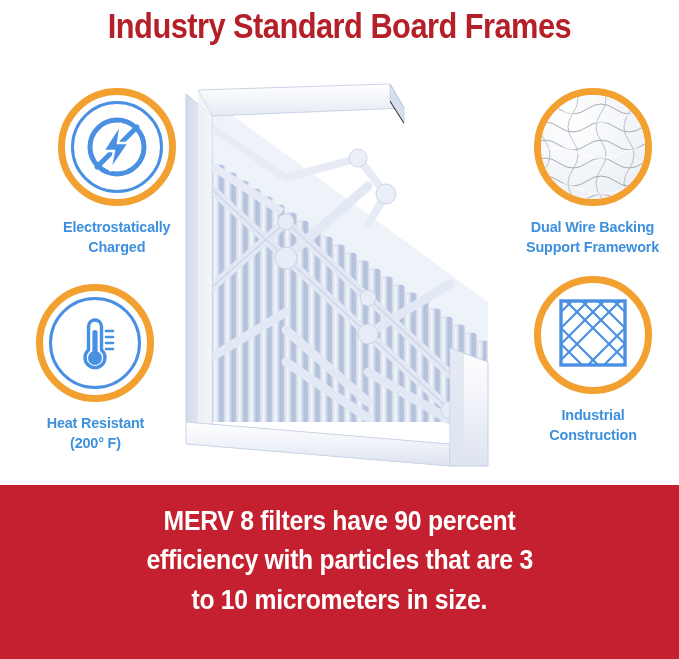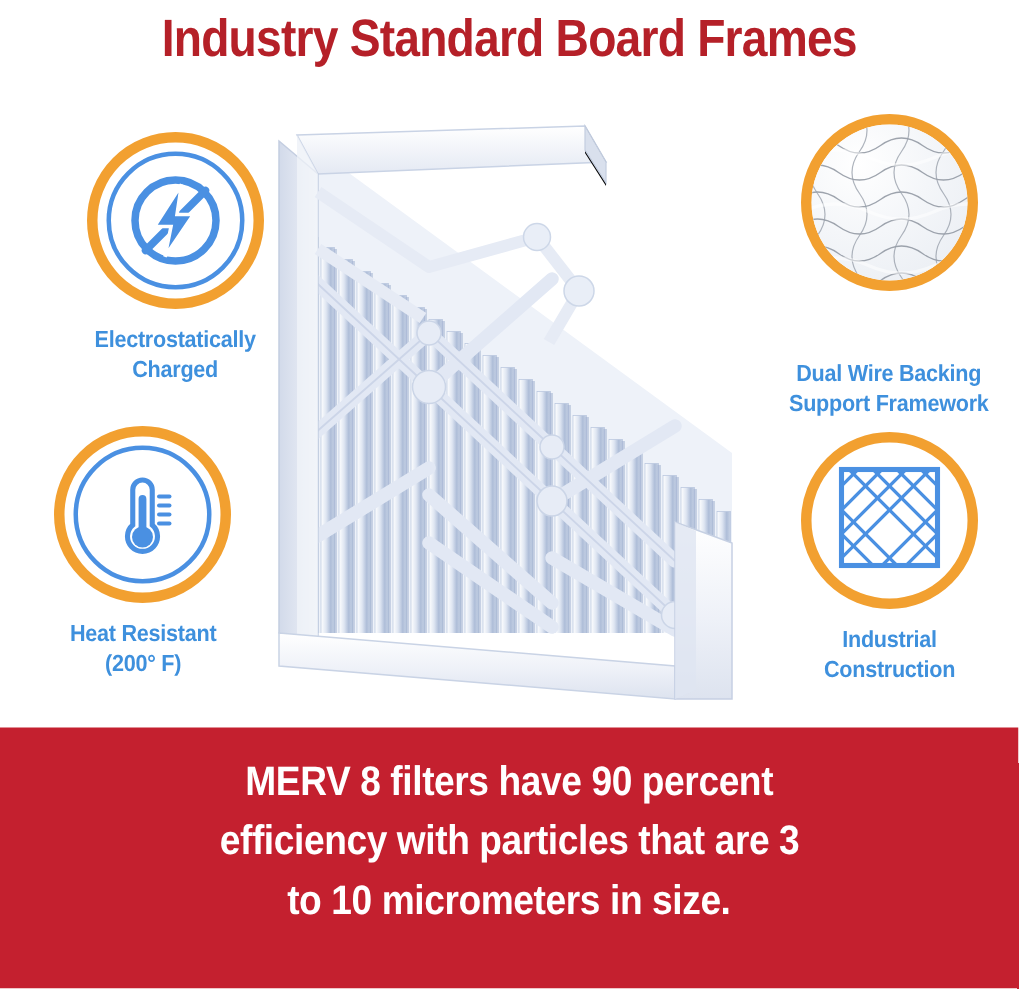--- a/index.html
+++ b/index.html
@@ -62,22 +62,22 @@
     font-size: 15.5px;
     font-weight: bold;
     line-height: 1.32;
     letter-spacing: -0.2px;
     transform: scaleX(0.93);
   }
   .feature-label div { white-space: nowrap; }
 
   #feat-electro { left: 0px;   top: 88px; margin-left: 32px; }
   #feat-heat    { left: 10px;   top: 284px; }
-  #feat-wire    { left: 508px; top: 76px; gap: 35px; }
-  #feat-indus   { left: 508px; top: 288px; }
+  #feat-wire    { left: 508px; top: 88px; }
+  #feat-indus   { left: 508px; top: 276px; }
 
   
   .inner-circle {
     width: 92px;
     height: 92px;
     border-radius: 50%;
     border: 3px solid #4a90e2;
     box-sizing: border-box;
     display: flex;
     align-items: center;

